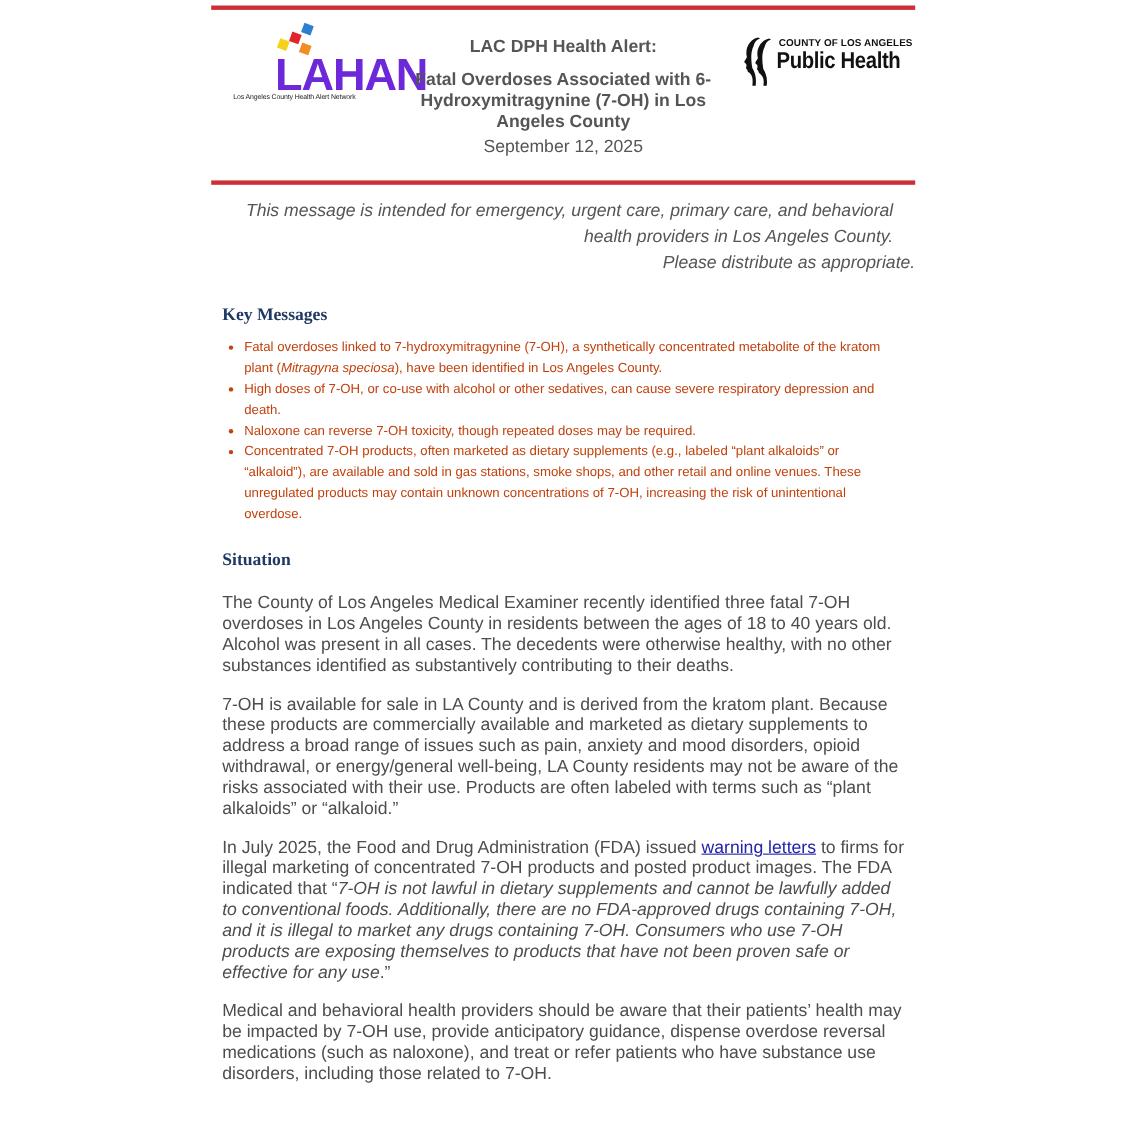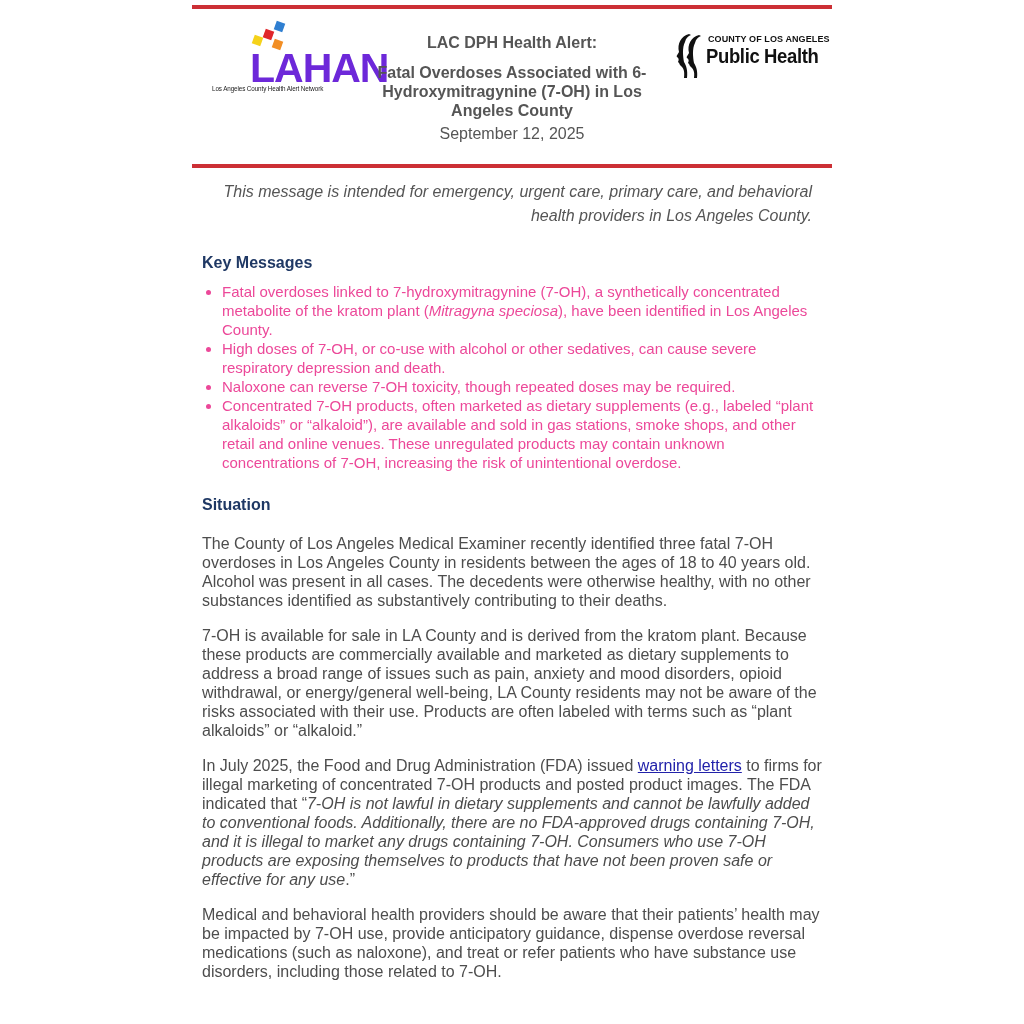--- a/index.html
+++ b/index.html
@@ -145,28 +145,29 @@
     }
     .content {
       padding: 0 10px;
     }
     h2 {
       color: #1f3864;
       font-size: 16px;
       font-weight: bold;
       margin: 0;
       line-height: 20px;
+      font-family: Liberation Serif, serif;
     }
     .h-key { margin-top: 25px; }
     ul.key-list {
       margin: 9px 0 0 0;
       padding-left: 20px;
-      font-size: 15px;
+      font-size: 12px;
       line-height: 19px;
-      color: #ec4899;
+      color: #c2410c;
     }
     ul.key-list li { padding-left: 0; }
     .h-sit { margin-top: 23px; }
     p {
       font-size: 16px;
       line-height: 19px;
       margin: 11px 0 0 0;
       color: #4d4d4d;
     }
     p.first { margin-top: 19px; }
@@ -209,20 +210,21 @@
       </svg>
       <div class="dph-county">COUNTY OF LOS ANGELES</div>
       <div class="dph-ph">Public Health</div>
     </div>
   </div>
 
   <div class="red-bar"></div>
 
   <div class="intro">
     <div style="padding: 0 20px;">This message is intended for emergency, urgent care, primary care, and behavioral health providers in Los Angeles County.</div>
+    <div>Please distribute as appropriate.</div>
   </div>
 
   <div class="content">
     <h2 class="h-key">Key Messages</h2>
     <ul class="key-list">
       <li><span>Fatal overdoses linked to 7-hydroxymitragynine (7-OH), a synthetically concentrated metabolite of the kratom plant (</span><em>Mitragyna speciosa</em><span>), have been identified in Los Angeles County.</span></li>
       <li>High doses of 7-OH, or co-use with alcohol or other sedatives, can cause severe respiratory depression and death.</li>
       <li>Naloxone can reverse 7-OH toxicity, though repeated doses may be required.</li>
       <li>Concentrated 7-OH products, often marketed as dietary supplements (e.g., labeled “plant alkaloids” or “alkaloid”), are available and sold in gas stations, smoke shops, and other retail and online venues. These unregulated products may contain unknown concentrations of 7-OH, increasing the risk of unintentional overdose.</li>
     </ul>

